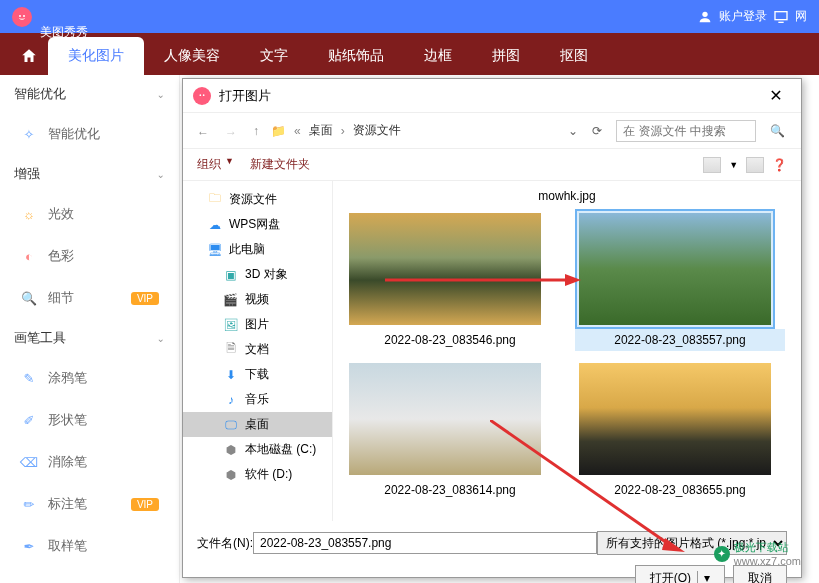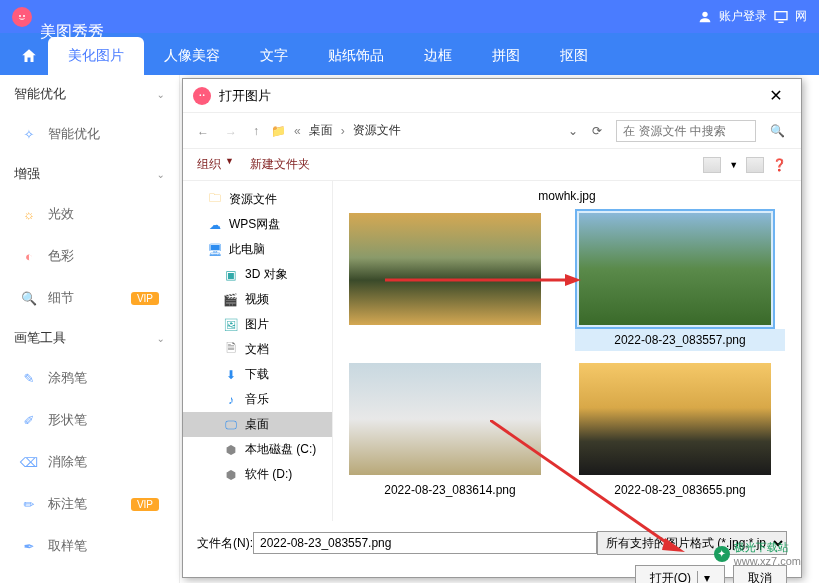--- a/index.html
+++ b/index.html
@@ -1,25 +1,25 @@
 <!DOCTYPE html>
 <html><head>
 <meta charset="utf-8">
 <style>
 * { margin: 0; padding: 0; box-sizing: border-box; font-family: "Microsoft YaHei", sans-serif; }
 body { width: 819px; height: 583px; overflow: hidden; background: #fff; position: relative; }
 
 .header { background: #4a7cff; height: 33px; display: flex; align-items: center; padding: 0 12px; color: #fff; }
 .logo-circle { width: 20px; height: 20px; background: #ff5b7c; border-radius: 50%; display: flex; align-items: center; justify-content: center; margin-right: 8px; }
 .logo-circle svg { width: 12px; height: 12px; }
-.app-title { font-size: 16px; flex: 1; margin-top: 32px; }
+.app-title { font-size: 12px; flex: 1; margin-top: 32px; }
 .login-area { display: flex; align-items: center; gap: 6px; font-size: 12px; }
 .login-icon { width: 16px; height: 16px; }
 
-.nav { background: #3b82f6; height: 42px; display: flex; align-items: flex-end; padding-left: 10px; }
+.nav { background: #7f1d1d; height: 42px; display: flex; align-items: flex-end; padding-left: 10px; }
 .home-tab { width: 38px; height: 38px; display: flex; align-items: center; justify-content: center; color: #fff; }
 .nav-tab { padding: 10px 20px; color: #fff; font-size: 14px; cursor: pointer; }
 .nav-tab.active { background: #fff; color: #4a7cff; border-radius: 6px 6px 0 0; }
 .nav-spacer { flex: 1; }
 .nav-right { display: flex; align-items: center; gap: 8px; padding: 0 10px 6px 0; }
 .open-btn { background: #5a8aff; color: #fff; border: none; padding: 6px 12px; border-radius: 4px; font-size: 13px; display: flex; align-items: center; gap: 4px; }
 .plus-btn { background: #ff7b3d; color: #fff; border: none; width: 28px; height: 28px; border-radius: 4px; font-size: 18px; }
 
 .main { display: flex; height: calc(100% - 75px); }
 .sidebar { width: 180px; background: #fff; border-right: 1px solid #eee; overflow-y: auto; }
@@ -269,20 +269,21 @@
           <span>软件 (D:)</span>
         </div>
     </div>
     <div class="files">
       <div class="mowhk">mowhk.jpg</div>
       <div class="file-row">
         <div class="file-tile">
           <div class="thumb">
               <div class="thumb-inner" style="background:linear-gradient(to bottom,#d4a853 0%,#8a9a6a 40%,#3a4a2a 60%,#d4a853 100%)"></div>
             </div>
+          <div class="file-label">2022-08-23_083546.png</div>
         </div>
         <div class="file-tile">
           <div class="thumb sel">
               <div class="thumb-inner" style="background:linear-gradient(to bottom,#8ab8d8 0%,#5a8a4a 50%,#3a6a2a 100%)"></div>
             </div>
           <div class="file-label" style="background:#d9ecfb">2022-08-23_083557.png</div>
         </div>
       </div>
       <div class="file-row">
         <div class="file-tile">

